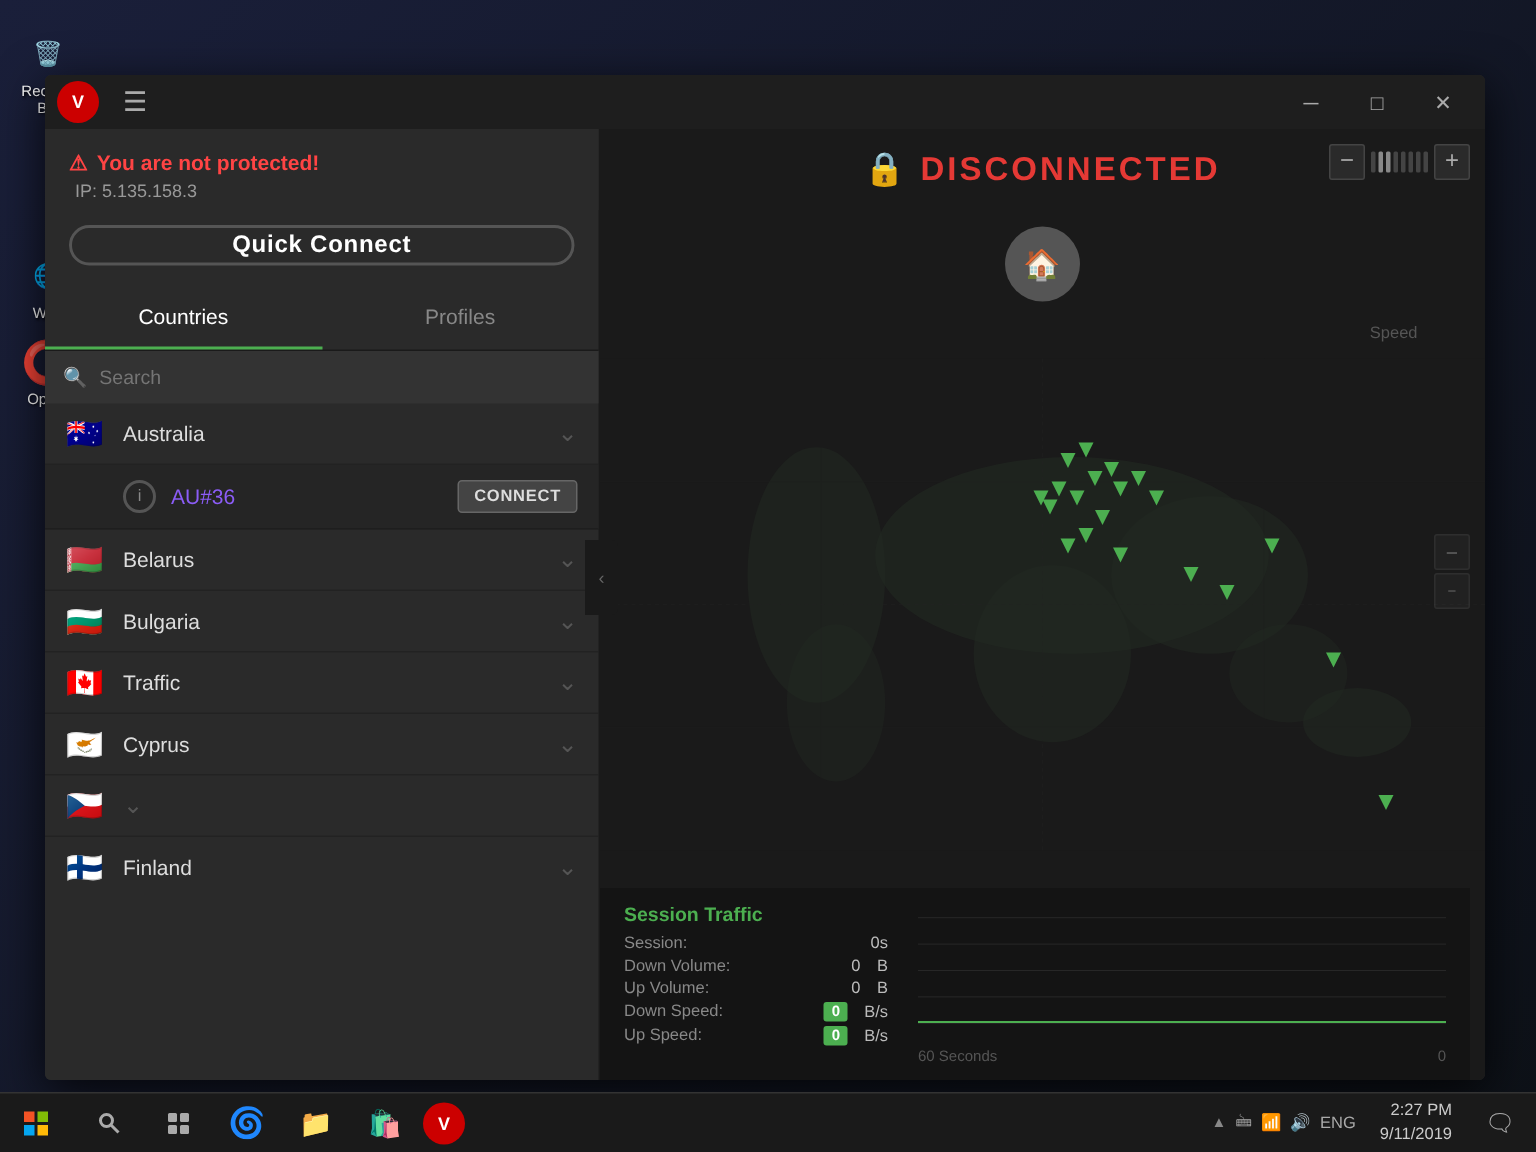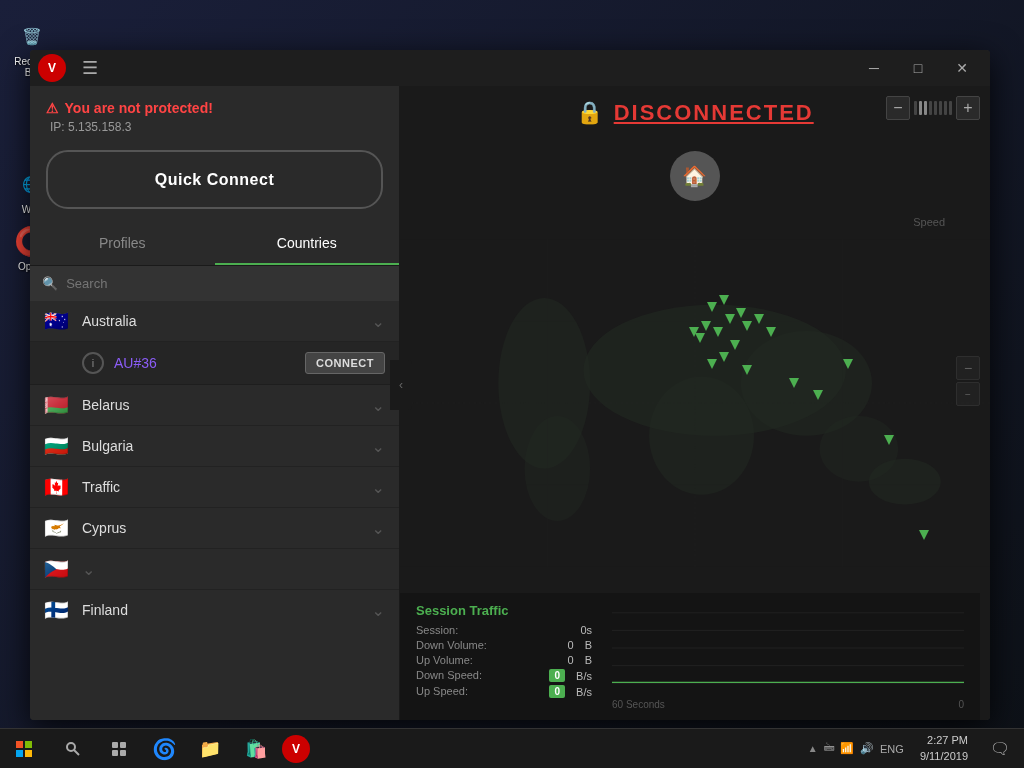--- a/index.html
+++ b/index.html
@@ -236,21 +236,21 @@
       margin-left: 4px;
     }
 
     
     .quick-connect-area {
       padding: 10px 16px 14px;
     }
 
     .quick-connect-btn {
       width: 100%;
-      height: 59px;
+      height: 27px;
       background: transparent;
       border: 2px solid #555;
       border-radius: 22px;
       color: #ffffff;
       font-size: 16px;
       font-weight: 600;
       cursor: pointer;
       letter-spacing: 0.5px;
     }
 
@@ -423,21 +423,20 @@
       gap: 10px;
       padding: 14px 0;
       z-index: 10;
     }
 
     .status-text {
       color: #e53935;
       font-size: 22px;
       font-weight: bold;
       letter-spacing: 2px;
-      text-decoration: underline;
     }
 
     .lock-icon {
       font-size: 22px;
       color: #e53935;
     }
 
     
     .home-btn {
       position: absolute;
@@ -680,22 +679,22 @@
             <span>IP:</span>
             <span>5.135.158.3</span>
           </div>
         </div>
 
         <div class="quick-connect-area">
           <button class="quick-connect-btn">Quick Connect</button>
         </div>
 
         <div class="tab-bar">
+          <div class="tab active">Countries</div>
           <div class="tab">Profiles</div>
-          <div class="tab active">Countries</div>
         </div>
 
         <div class="search-bar">
           <span class="search-icon-wrap">🔍</span>
           <input class="search-input" type="text" placeholder="Search" style="">
         </div>
 
         <div class="country-list">
 
           <div class="country-item">

